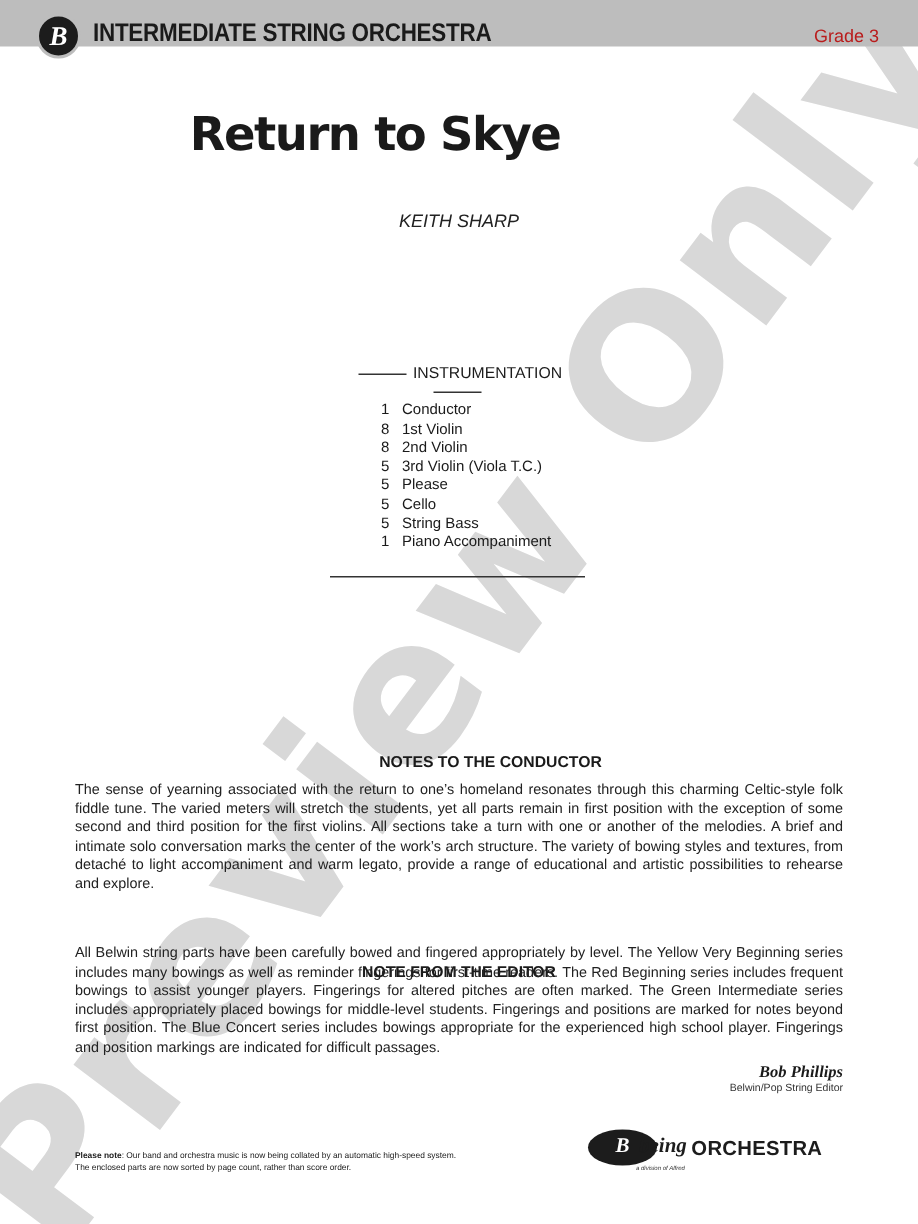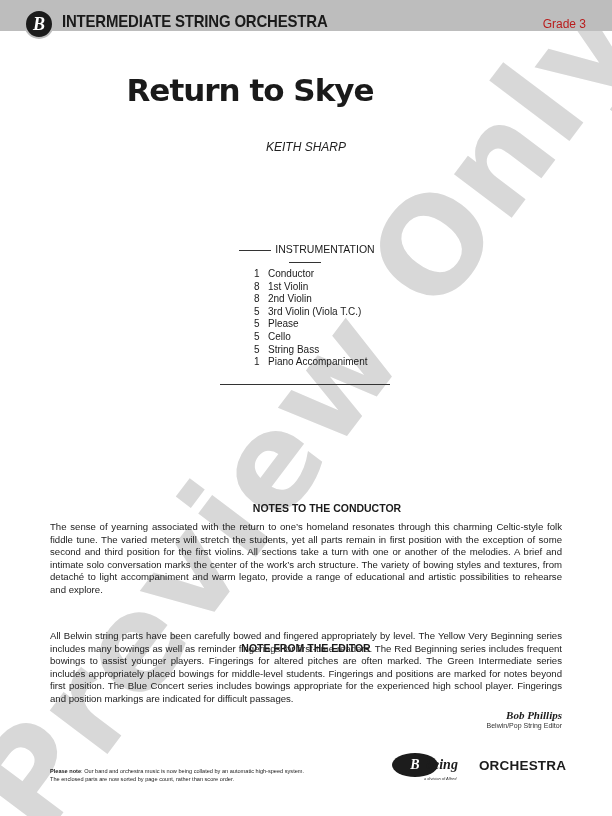--- a/index.html
+++ b/index.html
@@ -20,21 +20,21 @@
   .sec-head { position:absolute; left:0; width:612px; text-align:center; font-weight:bold; font-size:10.5px; }
   .para { position:absolute; left:50px; width:512px; font-size:9.6px; line-height:12.6px; text-align:justify; color:#222; }
   .sig { position:absolute; right:50px; top:709px; font-family:"Liberation Serif", serif; font-style:italic; font-weight:bold; font-size:11px; }
   .sig-role { position:absolute; right:50px; top:722px; font-size:7px; color:#333; }
   .footnote { position:absolute; left:50px; top:767px; font-size:5.6px; line-height:8px; color:#222; }
   .footnote b { font-weight:bold; }
   .brand { position:absolute; left:392px; top:753px; display:flex; align-items:center; }
   .brand-oval { width:46px; height:24px; border-radius:50%; background:#1c1c1c; display:flex; align-items:center; justify-content:center; }
   .brand-oval span { color:#fff; font-family:"Liberation Serif", serif; font-style:italic; font-weight:bold; font-size:14px; }
   .brand-script { font-family:"Liberation Serif", serif; font-style:italic; font-weight:bold; font-size:14px; margin-left:-12px; color:#1c1c1c; }
-  .brand-word { font-size:13.5px; font-weight:bold; margin-left:21px; color:#1c1c1c; letter-spacing:0.2px; }
+  .brand-word { font-size:13.5px; font-weight:bold; margin-left:3px; color:#1c1c1c; letter-spacing:0.2px; }
   .brand-sub { position:absolute; left:424px; top:776px; font-size:4px; font-style:italic; color:#333; }
   .watermark { position:absolute; left:306px; top:414px; transform:translate(-50%,-50%) rotate(-53deg); font-family:"DejaVu Sans", sans-serif; font-weight:bold; font-size:132px; color:#d8d8d8; white-space:nowrap; letter-spacing:2px; z-index:0; pointer-events:none; }
   .content { position:relative; z-index:1; }
 </style>
 </head>
 <body>
 
 <div class="watermark">Preview Only</div>
 
 <div class="content">

